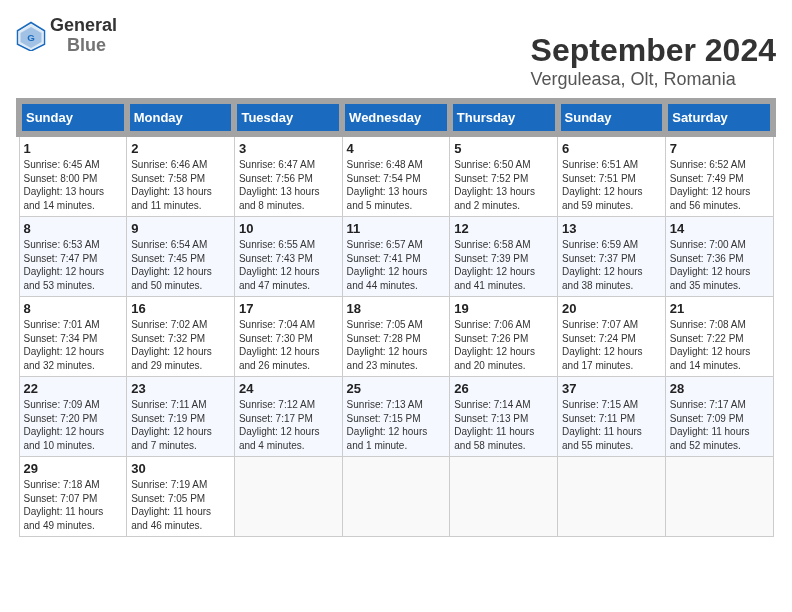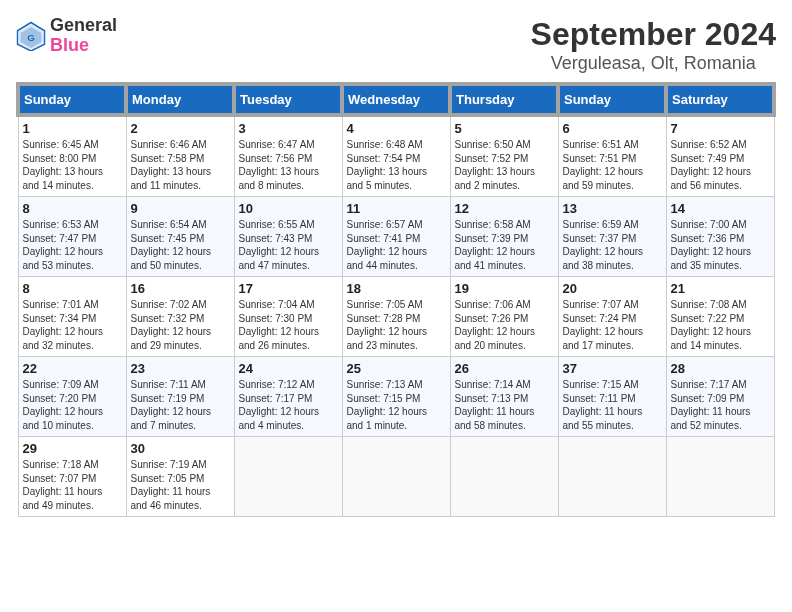--- a/index.html
+++ b/index.html
@@ -20,26 +20,26 @@
       display: flex;
       align-items: center;
       gap: 4px;
     }
     .logo-text {
       font-size: 18px;
       font-weight: bold;
       line-height: 1.1;
     }
     .logo-text .general { display: block; color: #333; }
-    .logo-text .blue { display: block; color: #ec4899; }
+    .logo-text .blue { display: block; color: #737373; margin-left: 17px; }
     .logo-icon {
       width: 30px;
       height: 30px;
     }
-    .title-block { text-align: center; }
+    .title-block { text-align: left; margin-top: 16px; }
     .month-title {
       font-size: 32px;
       font-weight: bold;
       color: #333;
     }
     .subtitle {
       font-size: 18px;
       color: #555;
     }
     .calendar {
@@ -49,21 +49,21 @@
     }
     .calendar thead tr {
       background: #1a6bbf;
       color: #fff;
     }
     .calendar thead th {
       padding: 6px 4px;
       text-align: left;
       font-size: 13px;
       font-weight: bold;
-      border: 4px solid #a3a3a3;
+      border: 6px solid #a3a3a3;
       margin-top: 29px;
     }
     .calendar tbody tr {
       vertical-align: top;
     }
     .calendar tbody td {
       border: 1px solid #ccc;
       padding: 4px;
       width: 14.28%;
       min-height: 80px;

